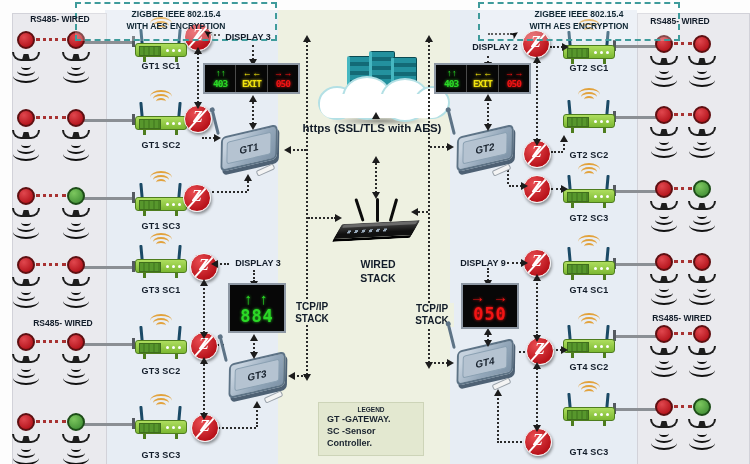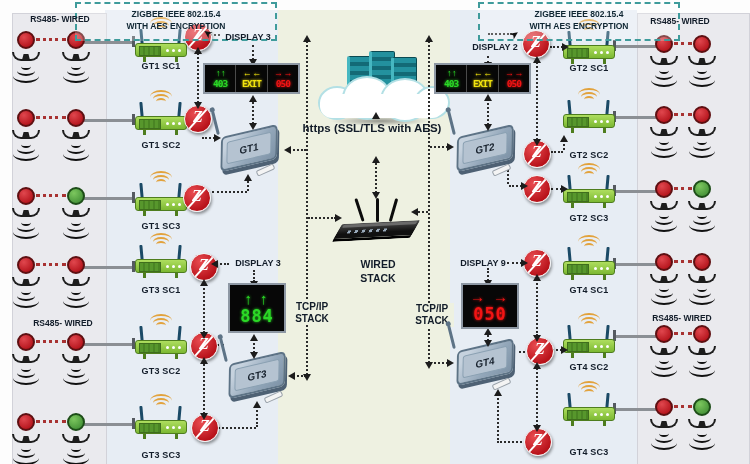--- a/index.html
+++ b/index.html
@@ -154,20 +154,26 @@
 
   <div class="abs lbl tcp" style="left:290px;top:301px;">
     <div>TCP/IP</div>
     <div>STACK</div>
   </div>
   <div class="abs lbl tcp" style="left:410px;top:303px;">
     <div>TCP/IP</div>
     <div>STACK</div>
   </div>
 
+  <div class="abs legend">
+    <div class="lt">LEGEND</div>
+    <div class="ln">GT -GATEWAY.</div>
+    <div class="ln">SC -Sensor</div>
+    <div class="ln">Controller.</div>
+  </div>
 
   <div class="abs lbl displbl" style="left:217px;top:32px;">DISPLAY 3</div>
   <div class="abs lbl displbl" style="left:464px;top:42px;">DISPLAY 2</div>
   <div class="abs lbl displbl" style="left:227px;top:258px;">DISPLAY 3</div>
   <div class="abs lbl displbl" style="left:452px;top:258px;">DISPLAY 9</div>
   <div class="abs cursor" style="left:203px;top:27px;transform:rotate(215deg);">➤</div>
   <div class="abs cursor" style="left:510px;top:28px;transform:rotate(-35deg);">➤</div>
 
   <div id="gen">
       <div class="abs sensor" style="left:10px;top:31px;">

